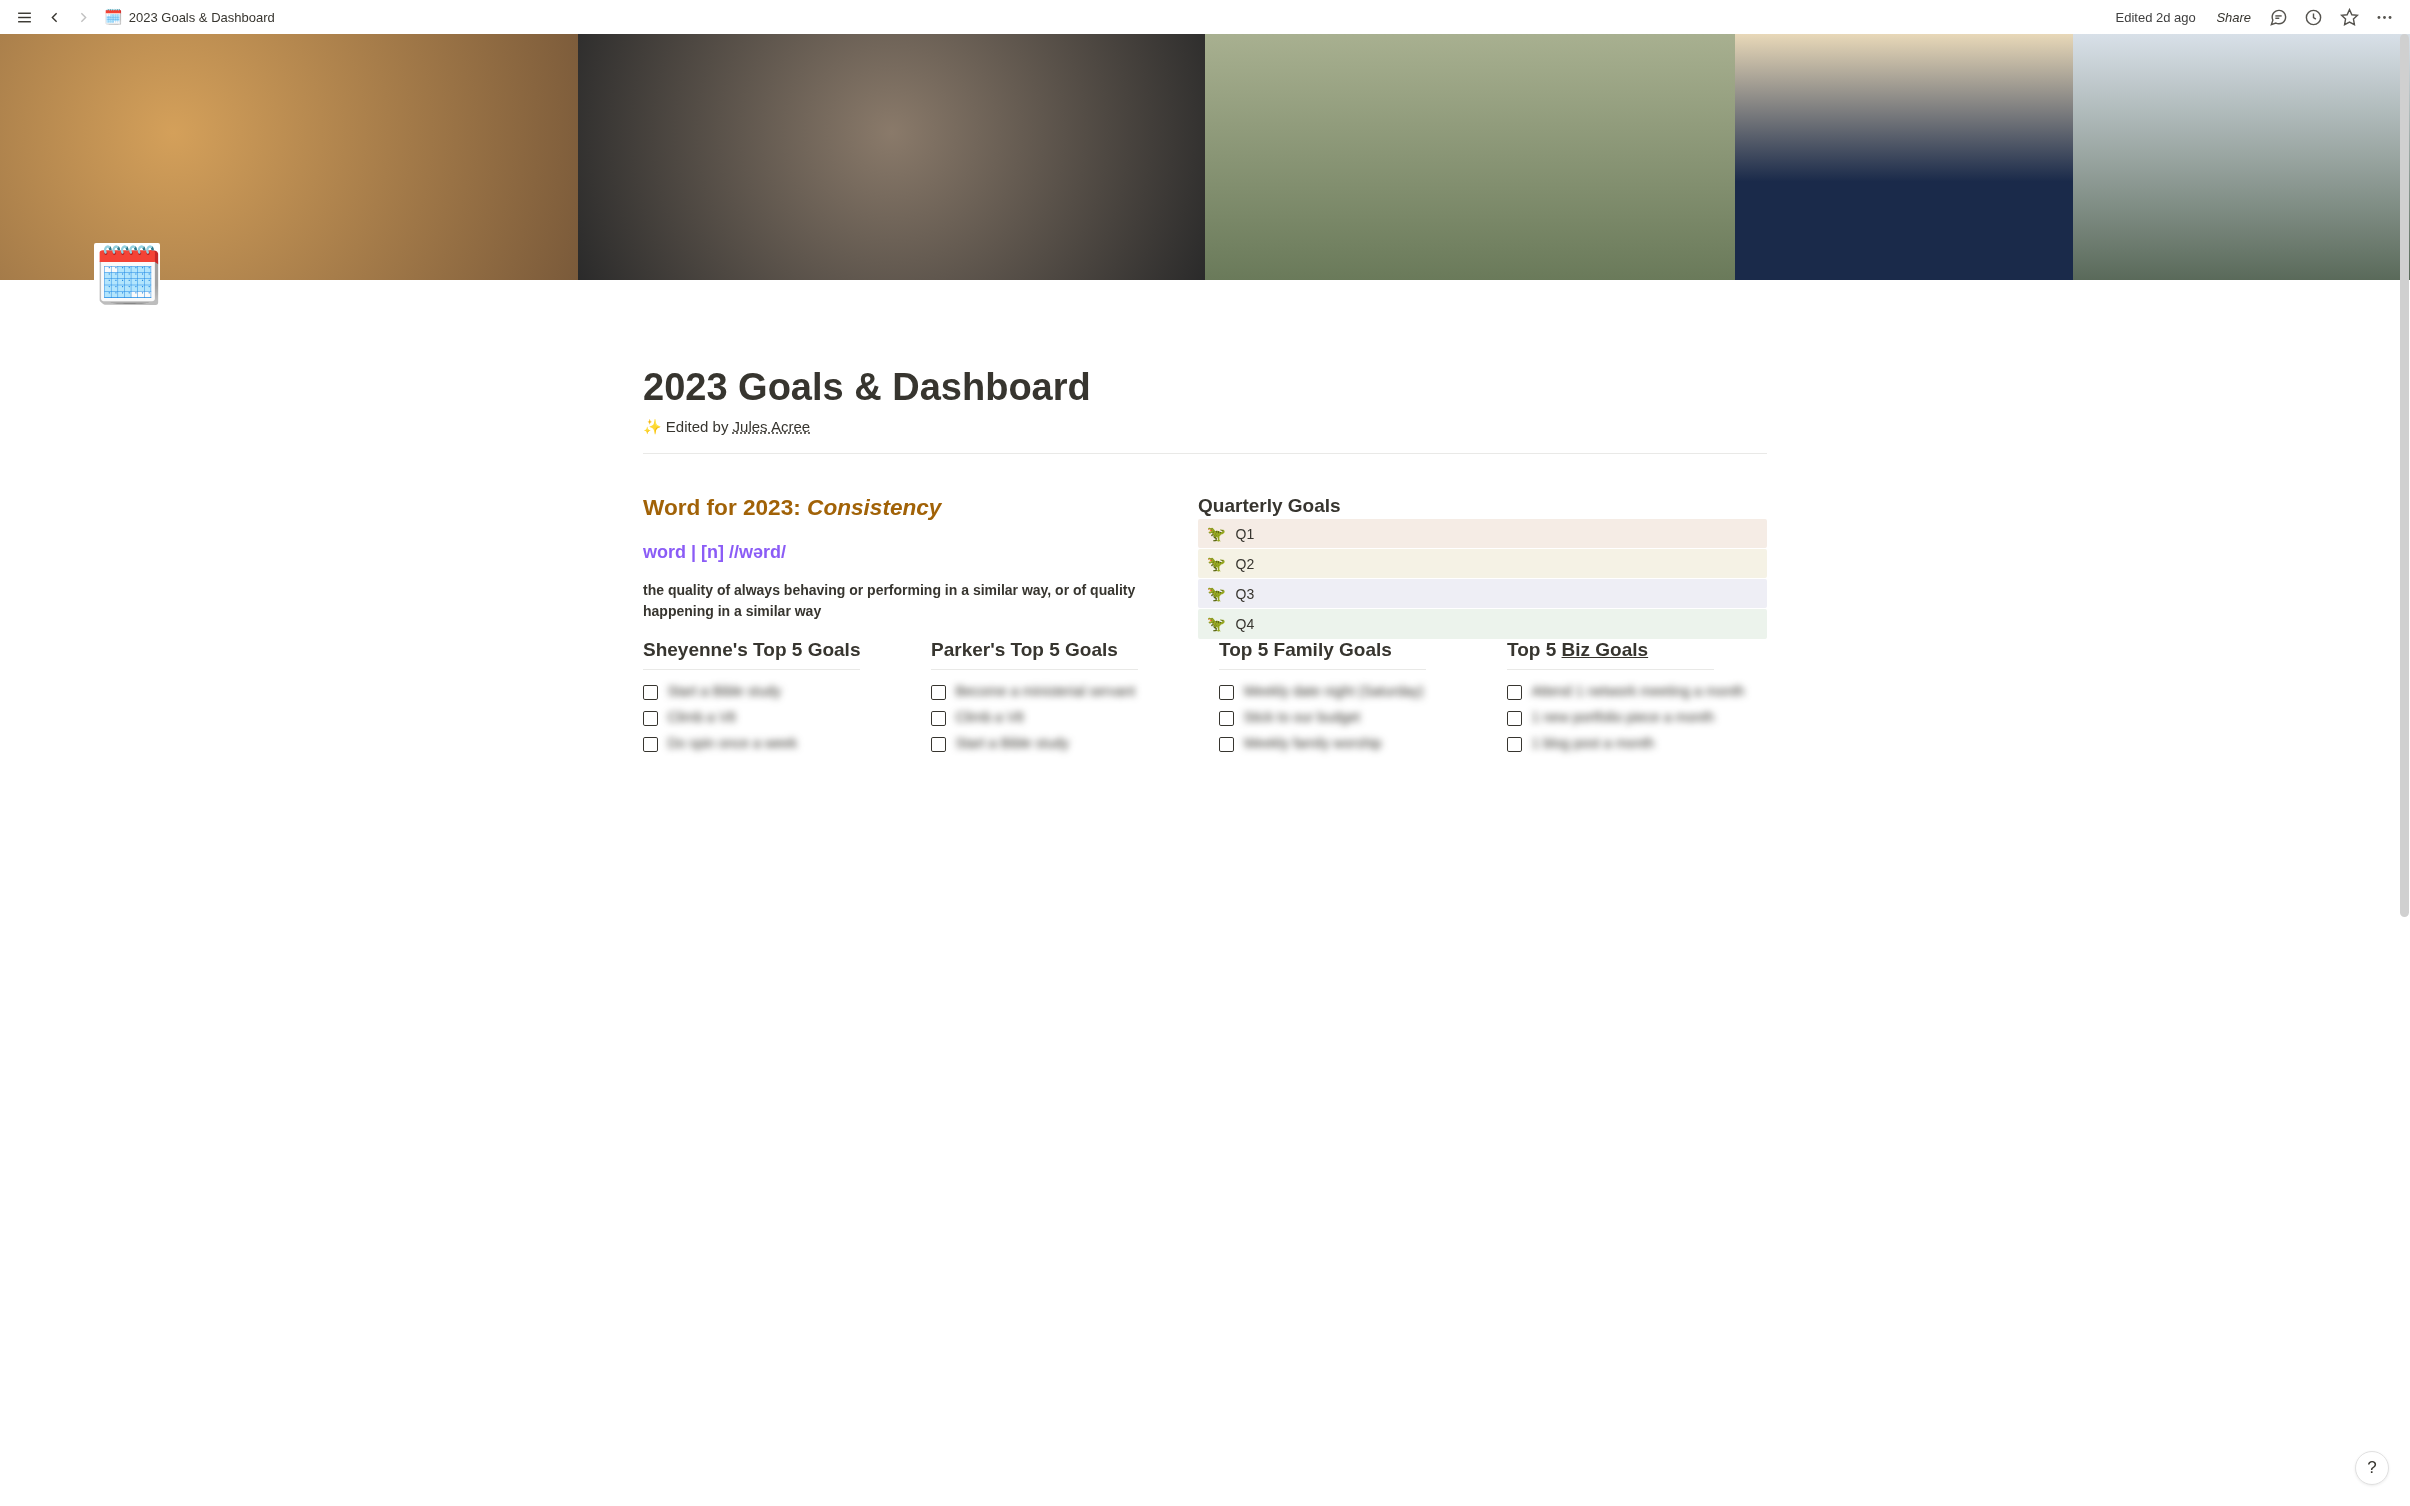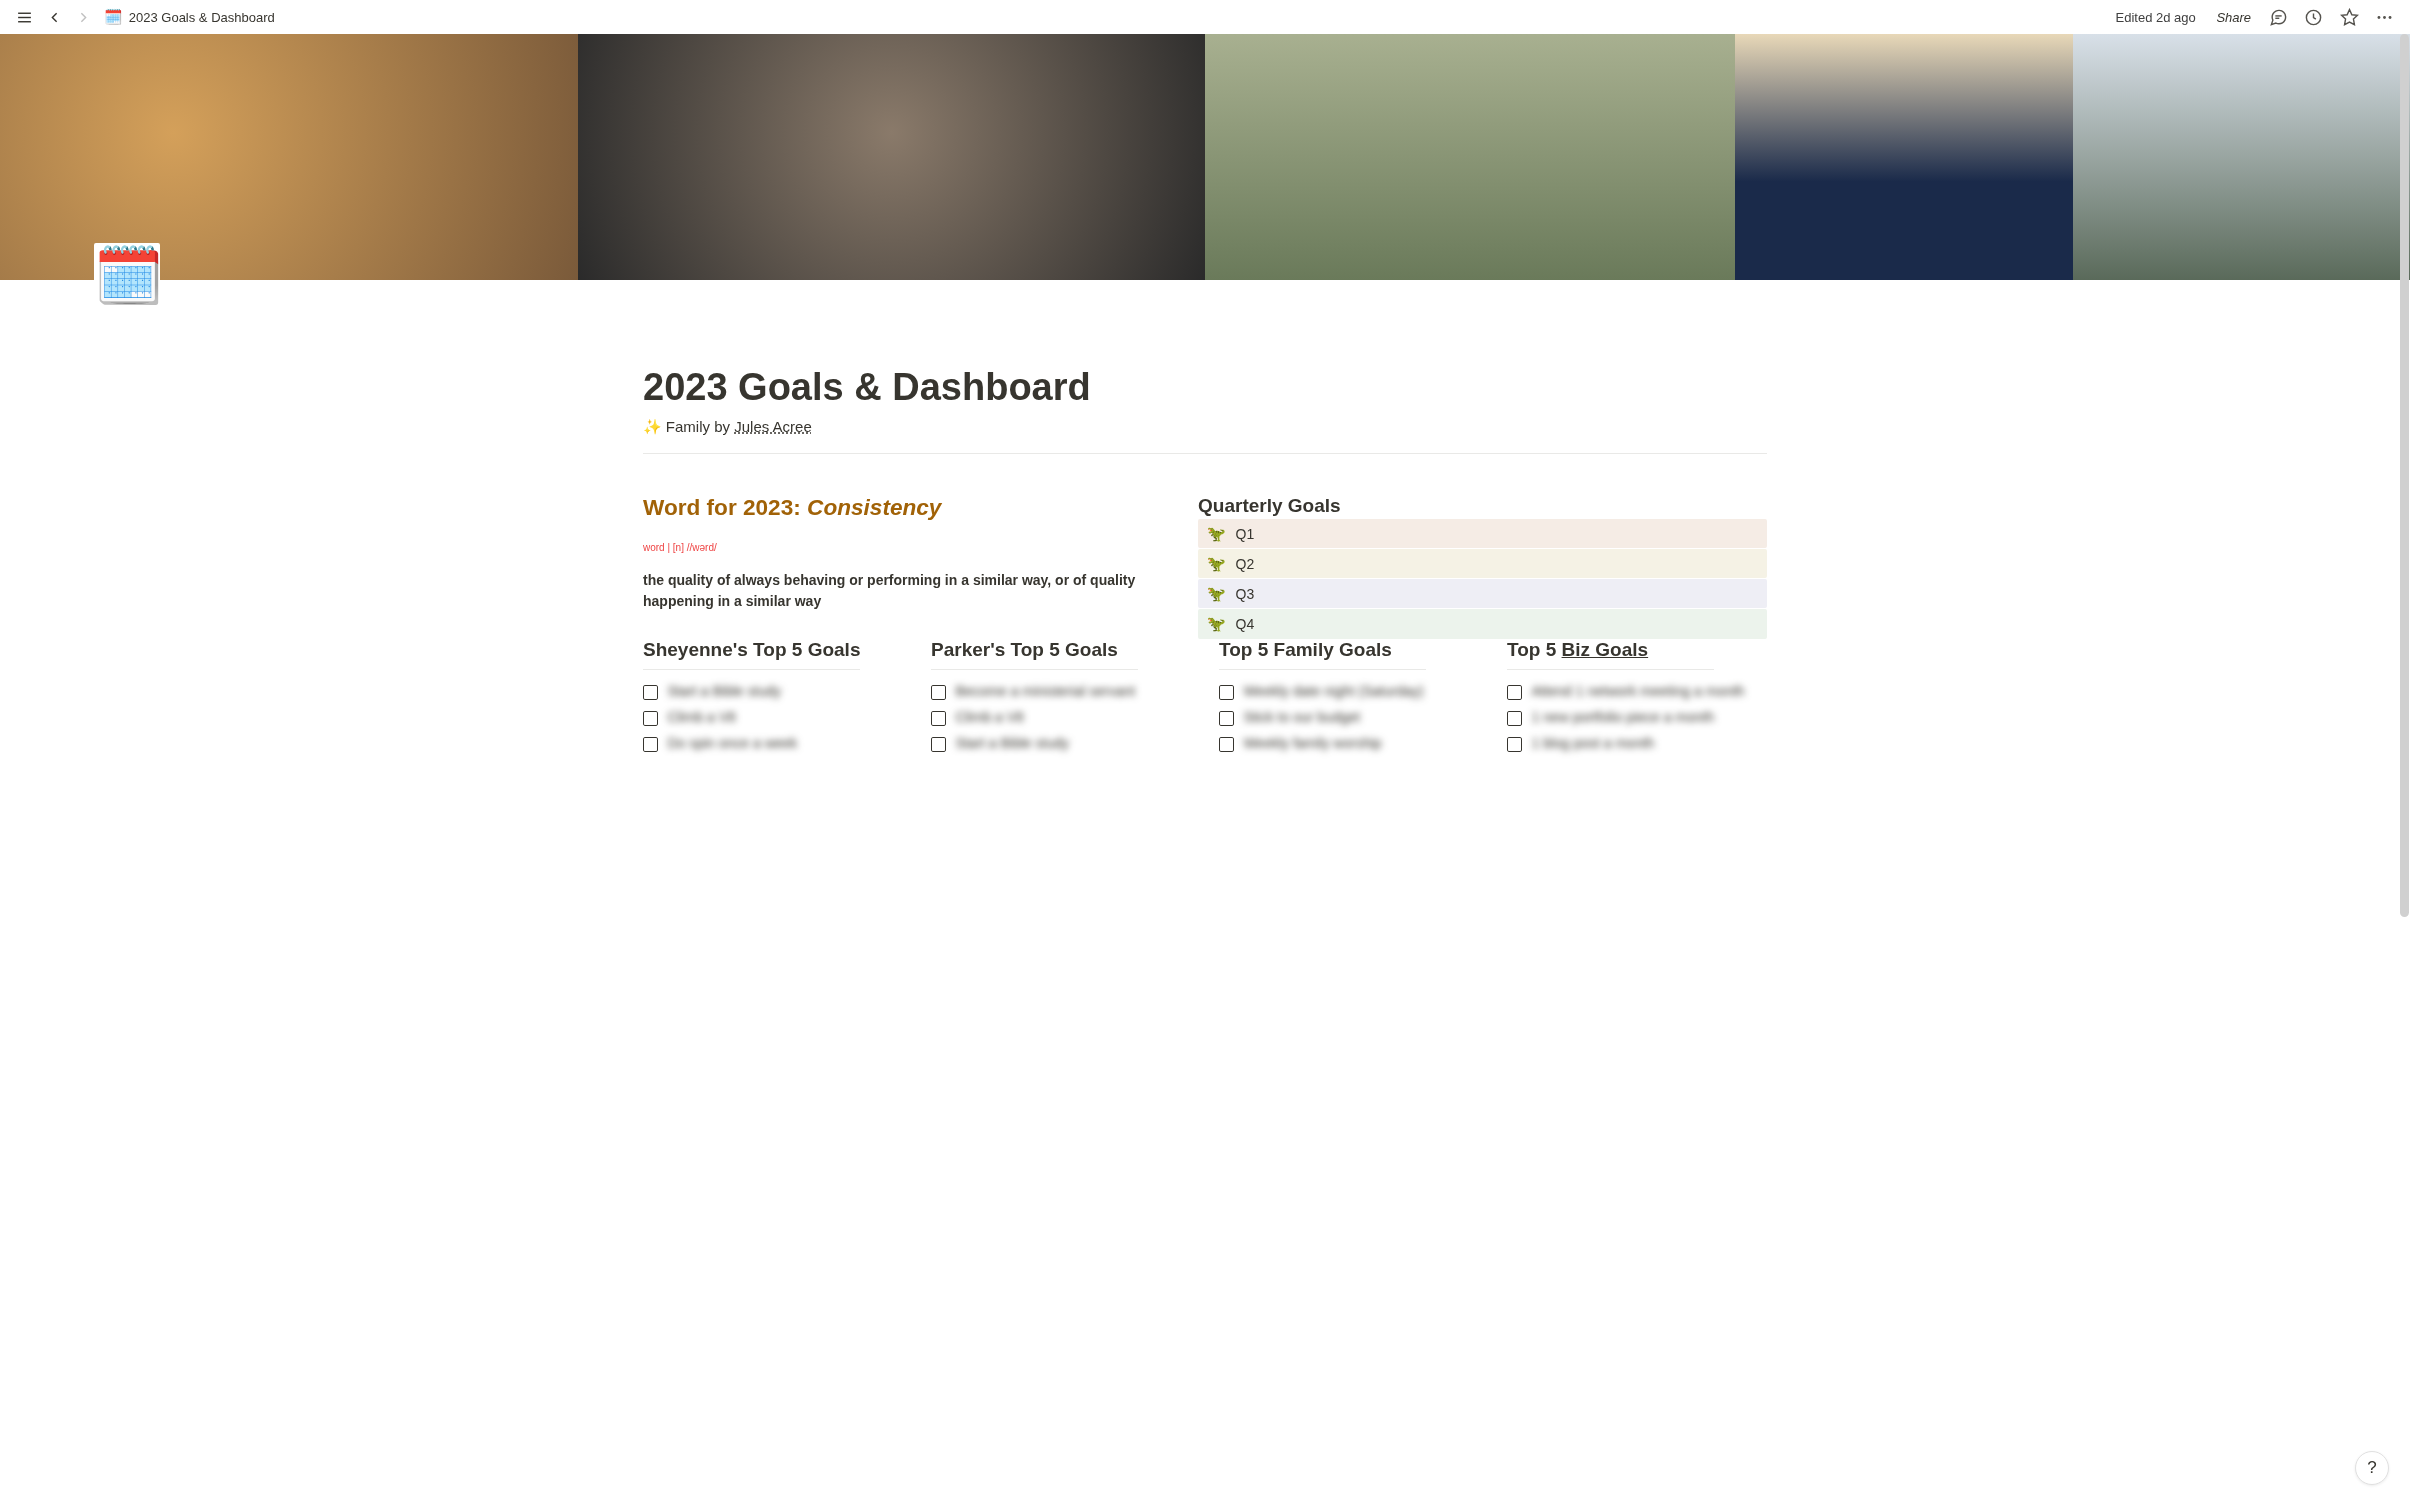--- a/index.html
+++ b/index.html
@@ -36,21 +36,21 @@
 .created-by { font-size: 15px; color: #37352f; padding-bottom: 17px; border-bottom: 0.9px solid #e9e9e7; }
 .sparkle { color: #d9b84a; }
 .author-link { text-decoration: underline; text-decoration-style: dotted; color: #37352f; }
 
 .two-col { display: flex; gap: 38px; margin-top: 41px; }
 .col-left { flex: 0 0 46%; }
 .col-right { flex: 1; }
 
 .word-heading { font-size: 22.6px; font-weight: 700; color: #a16207; margin-bottom: 1.9px; }
 .word-heading .italic { font-style: italic; }
-.pronunciation { font-size: 10px; color: #ef4444; margin-top: 21px; margin-bottom: 17px; }
+.pronunciation { font-size: 18px; color: #8b5cf6; margin-top: 21px; margin-bottom: 17px; font-weight: bold; }
 .definition { font-size: 14px; font-weight: 600; color: #37352f; line-height: 1.5; }
 .definition .link-word { text-decoration-style: solid; text-decoration-color: #b0b0b0; }
 
 .quarterly-heading { font-size: 19px; font-weight: 700; margin-bottom: 2px; color: #37352f; }
 .q-item { display: flex; align-items: center; gap: 9.4px; padding: 5.6px 9.4px; border-radius: 1.9px; margin-bottom: 0.9px; font-size: 14px; font-weight: 500; cursor: pointer; }
 .q-emoji { font-size: 15px; }
 .q1 { background: #f5ece5; }
 .q2 { background: #f5f2e5; }
 .q3 { background: #eeeef5; }
 .q4 { background: #ecf3ec; }
@@ -135,21 +135,21 @@
     <div class="cover-tile t5"></div>
   </div>
 </div>
 
 <div class="page-icon-large">🗓️</div>
 
 <div class="content">
   <h1 class="page-title">2023 Goals &amp; Dashboard</h1>
   <div class="created-by">
     <span class="sparkle">✨</span>
-    <span>Family by </span><span class="author-link"><span>Jules Acree</span></span>
+    <span>Edited by </span><span class="author-link"><span>Jules Acree</span></span>
   </div>
 
   <div class="two-col">
     <div class="col-left">
       <h2 class="word-heading">
         <span>Word for 2023: </span><span class="italic">Consistency</span>
       </h2>
       <div class="pronunciation">word | [n] //wərd/</div>
       <div class="definition">
         <span>the </span><span class="link-word">quality</span><span> of always </span><span class="link-word">behaving</span><span> or </span><span class="link-word">performing</span><span> in a </span><span class="link-word">similar</span><span> way, or of quality </span><span class="link-word">happening</span><span> in a </span><span class="link-word">similar</span><span> way</span>

